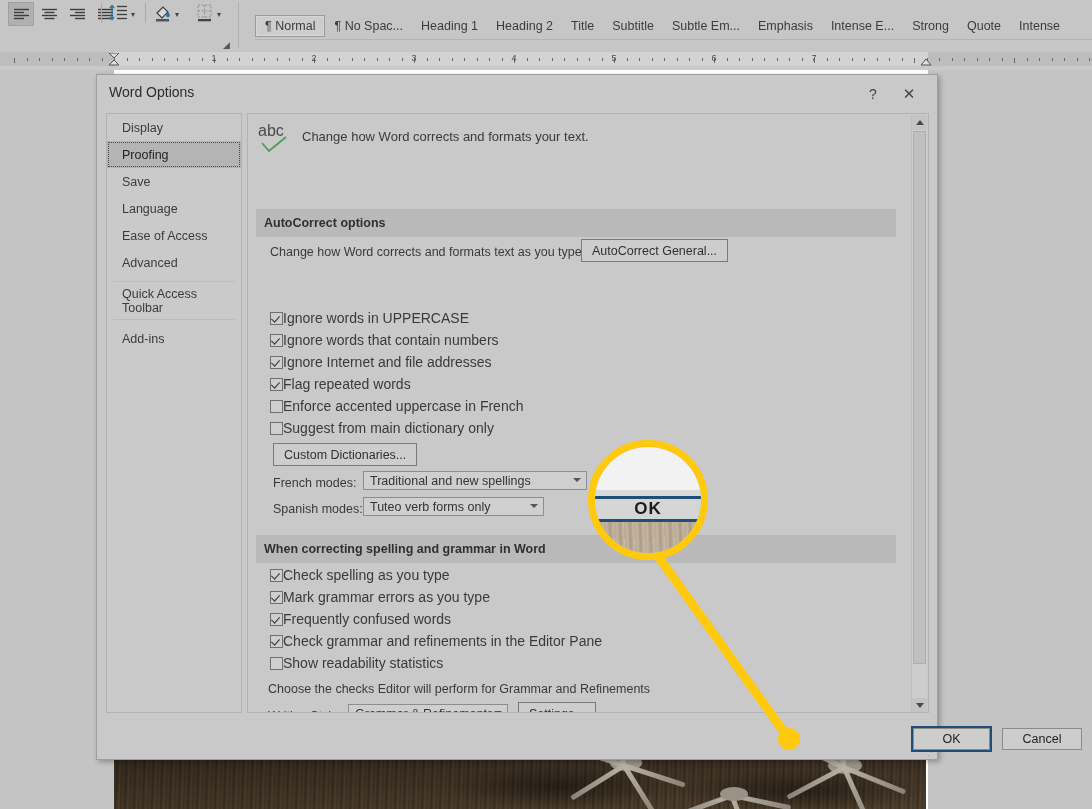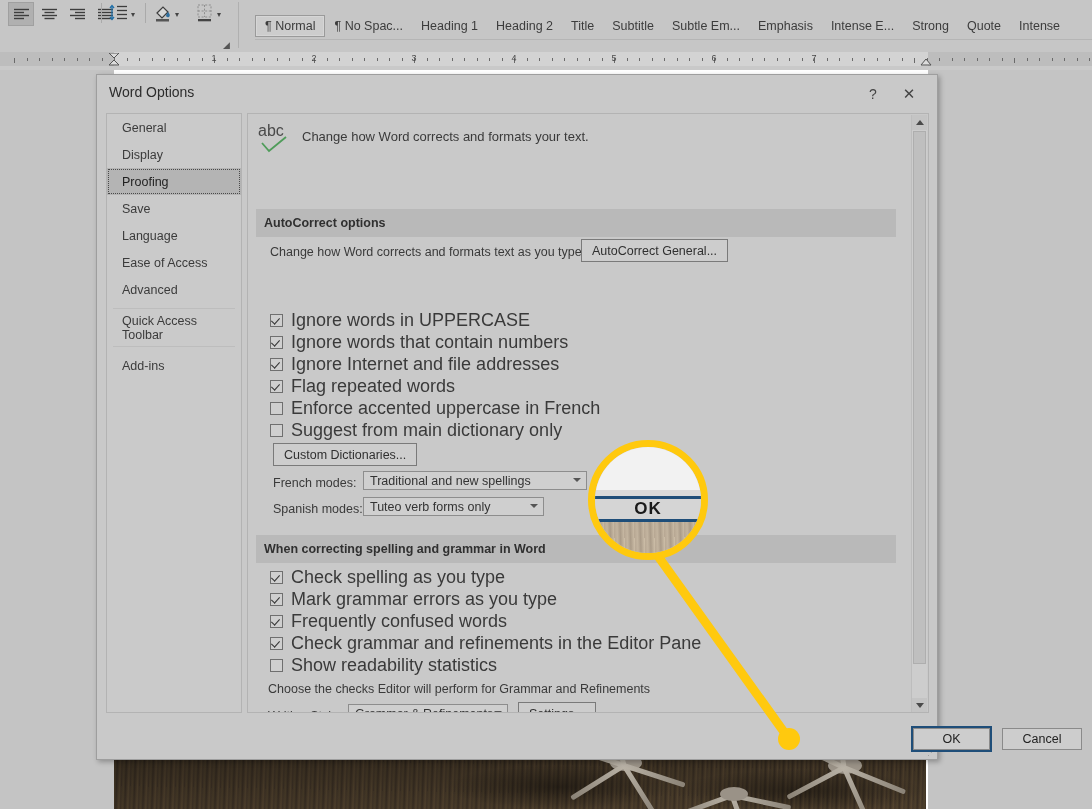--- a/index.html
+++ b/index.html
@@ -75,21 +75,21 @@
 
   .hdr-row{position:absolute;left:10px;top:8px;display:flex;align-items:flex-start;gap:10px;}
   #abc-icon{position:relative;width:34px;height:32px;}
   #abc-icon .abc{position:absolute;left:0;top:0;font-size:16px;color:#4a4a4a;letter-spacing:0px;}
   #hdr-text{font-size:13px;color:#3a3a3a;padding-top:7px;}
 
   .sect-bar{position:absolute;left:8px;width:640px;height:28px;background:#b9b9b9;
     display:flex;align-items:center;padding-left:8px;box-sizing:border-box;
     font-size:12.5px;font-weight:bold;color:#303030;}
 
-  .cb-row{position:absolute;left:22px;display:flex;align-items:center;gap:8px;font-size:18px;color:#3a3a3a;}
+  .cb-row{position:absolute;left:22px;display:flex;align-items:center;font-size:14px;color:#3a3a3a;}
   .cbox{width:11px;height:11px;border:1px solid #6f6f6f;background:#cfcfcf;display:inline-block;position:relative;flex:none;}
   .cbox.on::after{content:"";position:absolute;left:2px;top:1px;width:4px;height:7px;
     border:solid #333;border-width:0 1.6px 1.6px 0;transform:rotate(42deg);}
   .u{text-decoration:underline;}
 
   .btn{background:#cdcdcd;border:1px solid #7a7a7a;font-size:12.5px;color:#303030;
     padding:4px 10px;box-sizing:border-box;white-space:nowrap;font-family:inherit;}
 
   .combo{background:#cfcfcf;border:1px solid #8d8d8d;height:19px;display:flex;align-items:center;
     font-size:12.5px;color:#333;padding:0 4px 0 6px;box-sizing:border-box;position:relative;}
@@ -389,21 +389,20 @@
 
 <div id="dialog">
 
   <div id="dlg-title">
     <div id="dlg-title-text">Word Options</div>
     <div id="dlg-help">?</div>
     <div id="dlg-close">✕</div>
   </div>
 
   <div id="dlg-nav">
-      <div class="nav-item">General</div>
       <div class="nav-item">Display</div>
       <div class="nav-item sel">Proofing</div>
       <div class="nav-item">Save</div>
       <div class="nav-item">Language</div>
       <div class="nav-item">Ease of Access</div>
       <div class="nav-item">Advanced</div>
       <div class="nav-sep"></div>
       <div class="nav-item">Quick Access Toolbar</div>
       <div class="nav-sep"></div>
       <div class="nav-item">Add-ins</div>

